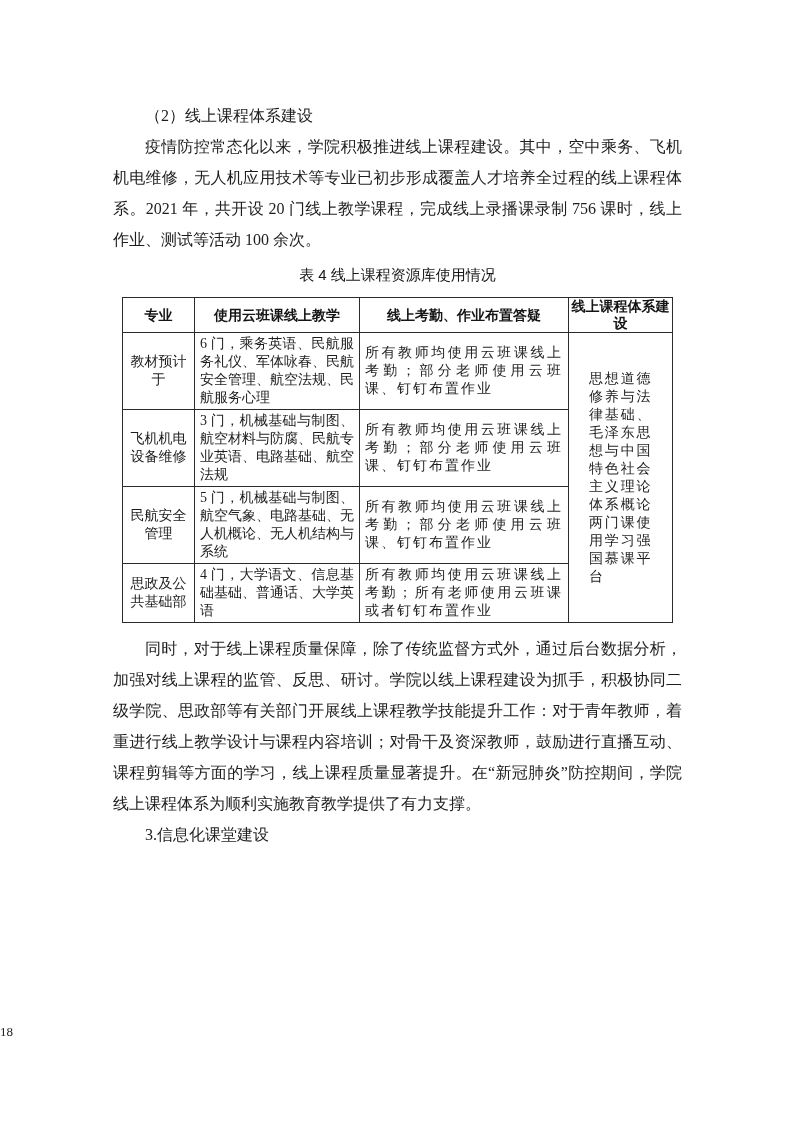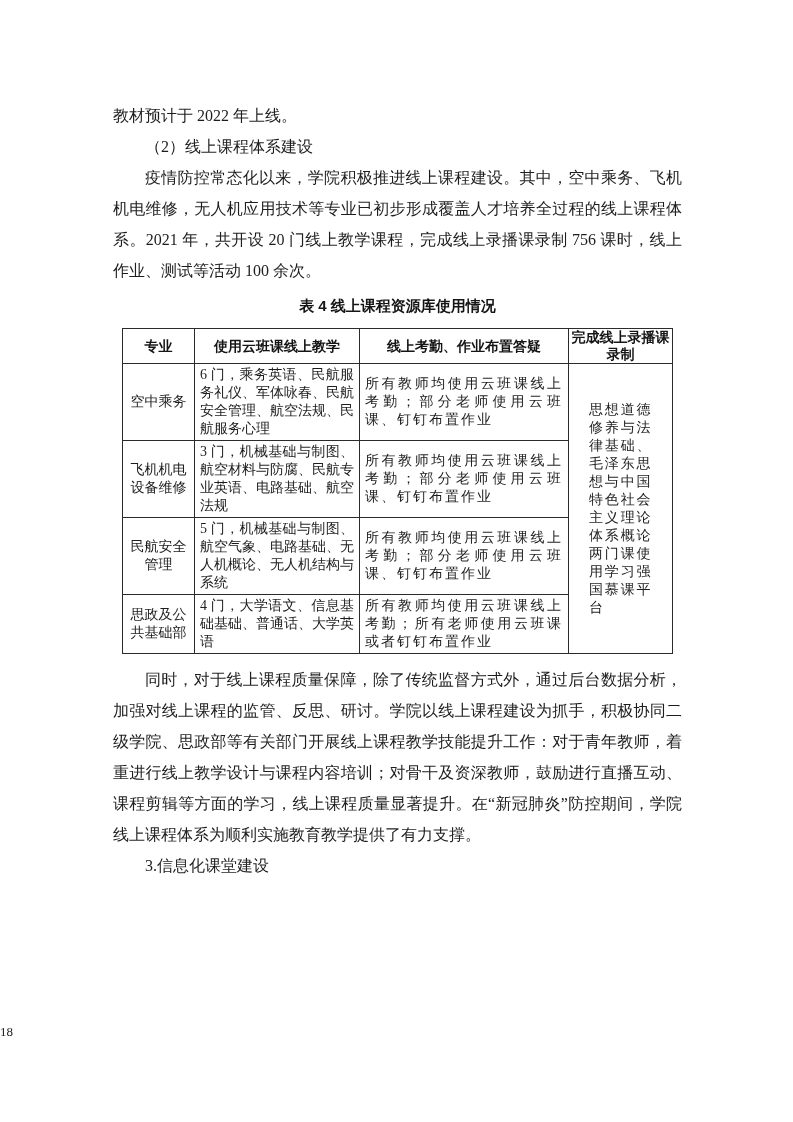--- a/index.html
+++ b/index.html
@@ -31,21 +31,21 @@
     color: #1d1d1d;
   }
   .para.indent { text-indent: 32px; }
   .para.after-table { margin-top: 10px; }
   .table-title {
     margin: 8px 0 0 0;
     height: 24px;
     line-height: 24px;
     text-align: center;
     font-family: "Liberation Sans", "DejaVu Sans", sans-serif;
-    font-weight: bold;
+    font-weight: normal;
     font-size: 15px;
     color: #151515;
   }
   table.res-table {
     margin: 10px auto 0 auto;
     width: 550px;
     border-collapse: collapse;
     table-layout: fixed;
   }
   table.res-table th,
@@ -101,46 +101,45 @@
     font-size: 13px;
     color: #222222;
   }
 </style>
 </head>
 <body>
 
 <div class="page">
   <div class="content">
 
-    <p class="para">教材预计于 2022 年上线。</p>
 
     <p class="para indent">（2）线上课程体系建设</p>
 
     <p class="para indent">疫情防控常态化以来，学院积极推进线上课程建设。其中，空中乘务、飞机机电维修，无人机应用技术等专业已初步形成覆盖人才培养全过程的线上课程体系。2021 年，共开设 20 门线上教学课程，完成线上录播课录制 756 课时，线上作业、测试等活动 100 余次。</p>
 
     <div class="table-title">表 4 线上课程资源库使用情况</div>
 
     <table class="res-table">
       <colgroup>
         <col style="width:72px">
         <col style="width:165px">
         <col style="width:209px">
         <col style="width:104px">
       </colgroup>
       <thead>
         <tr>
           <th>专业</th>
           <th>使用云班课线上教学</th>
           <th>线上考勤、作业布置答疑</th>
-          <th>完成线上录播课录制</th>
+          <th>线上课程体系建设</th>
         </tr>
       </thead>
       <tbody>
         <tr class="row-tall">
-          <td class="c-major">空中乘务</td>
+          <td class="c-major">教材预计于</td>
           <td class="c-courses">6 门，乘务英语、民航服务礼仪、军体咏春、民航安全管理、航空法规、民航服务心理</td>
           <td class="c-attend">所有教师均使用云班课线上考勤；部分老师使用云班课、钉钉布置作业</td>
           <td class="c-resource" rowspan="4">思想道德修养与法律基础、毛泽东思想与中国特色社会主义理论体系概论两门课使用学习强国慕课平台</td>
         </tr>
         <tr class="row-std">
           <td class="c-major">飞机机电设备维修</td>
           <td class="c-courses">3 门，机械基础与制图、航空材料与防腐、民航专业英语、电路基础、航空法规</td>
           <td class="c-attend">所有教师均使用云班课线上考勤；部分老师使用云班课、钉钉布置作业</td>
         </tr>
         <tr class="row-std">

